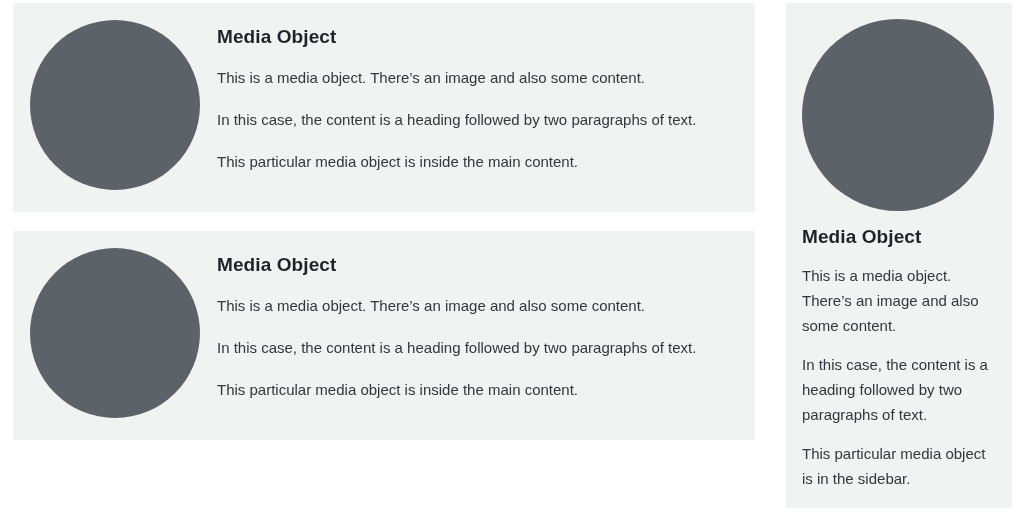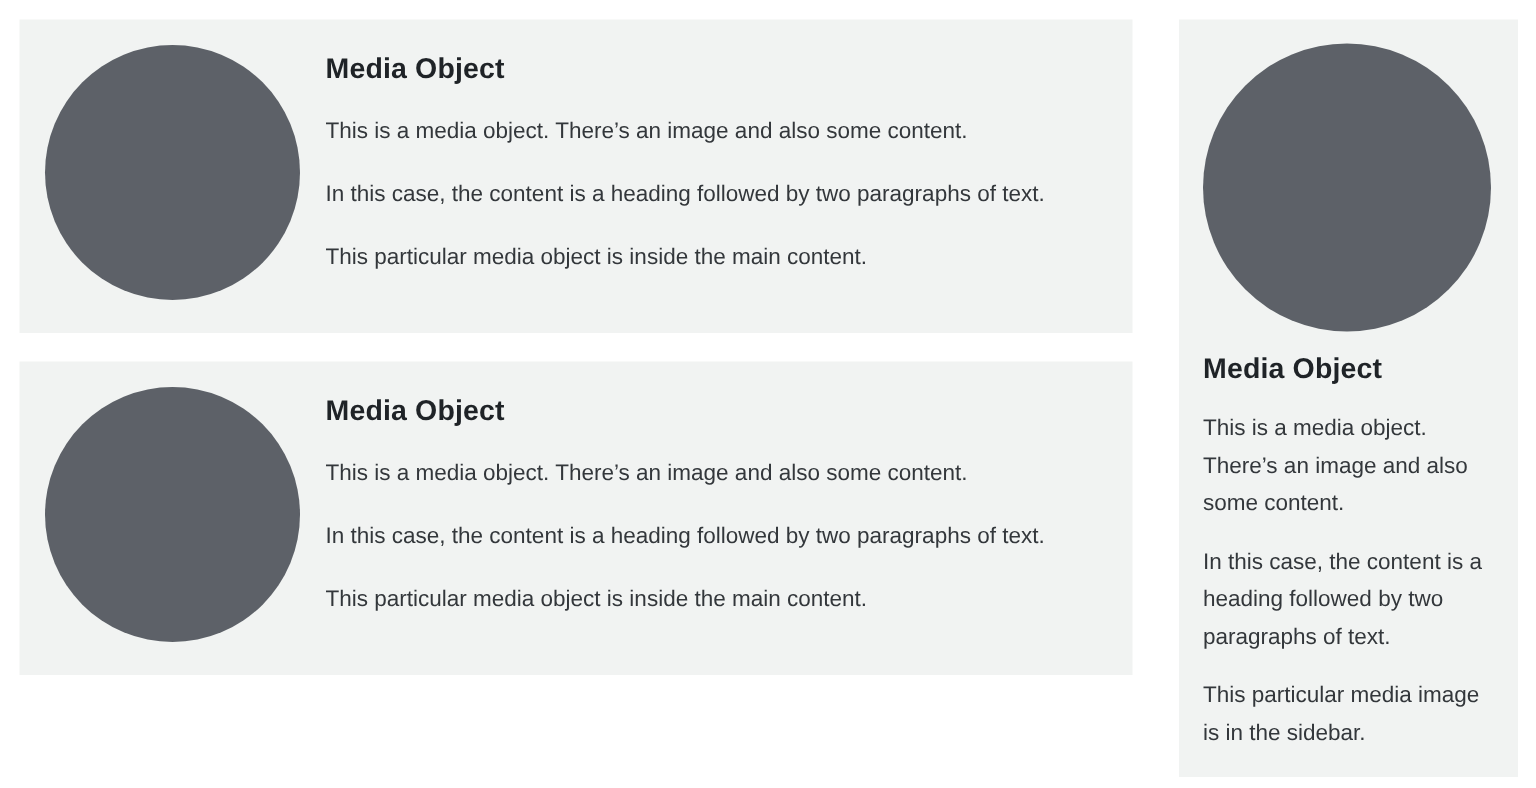--- a/index.html
+++ b/index.html
@@ -9,21 +9,21 @@
     height: 525px;
     background: #ffffff;
     font-family: "Liberation Sans", sans-serif;
     overflow: hidden;
   }
 
   .page {
     display: flex;
     align-items: flex-start;
     gap: 31px;
-    padding: 13px 12px 0 13px;
+    padding: 3px 12px 0 13px;
     width: 1024px;
   }
 
   
   .main-col {
     flex: 1 1 auto;
     display: flex;
     flex-direction: column;
     gap: 19px;
     min-width: 0;
@@ -113,16 +113,16 @@
       </div>
     </section>
 
   </main>
 
   <aside class="sidebar">
     <div class="sidebar-avatar"></div>
     <h2 class="media-title">Media Object</h2>
     <p>This is a media object. There’s an image and also some content.</p>
     <p>In this case, the content is a heading followed by two paragraphs of text.</p>
-    <p>This particular media image is in the sidebar.</p>
+    <p>This particular media object is in the sidebar.</p>
   </aside>
 
 </div>
 
 </body></html>

